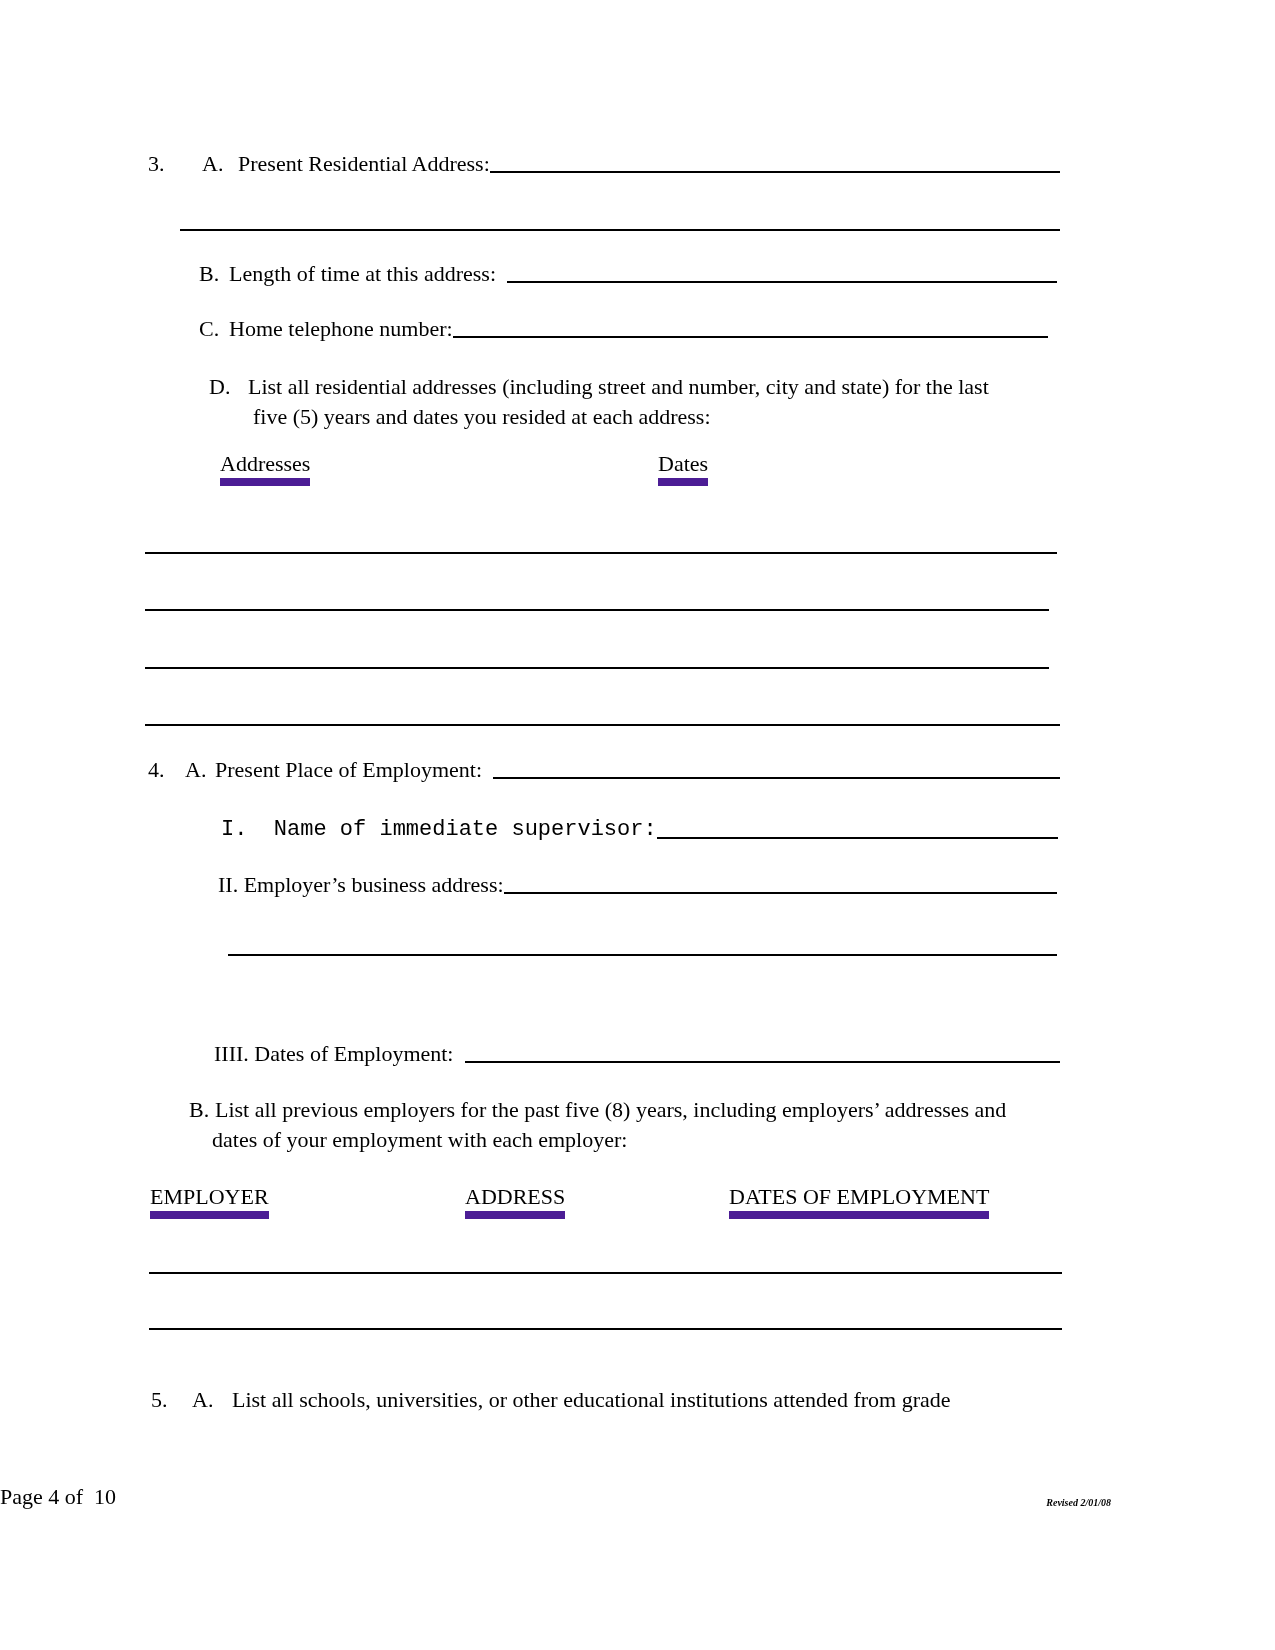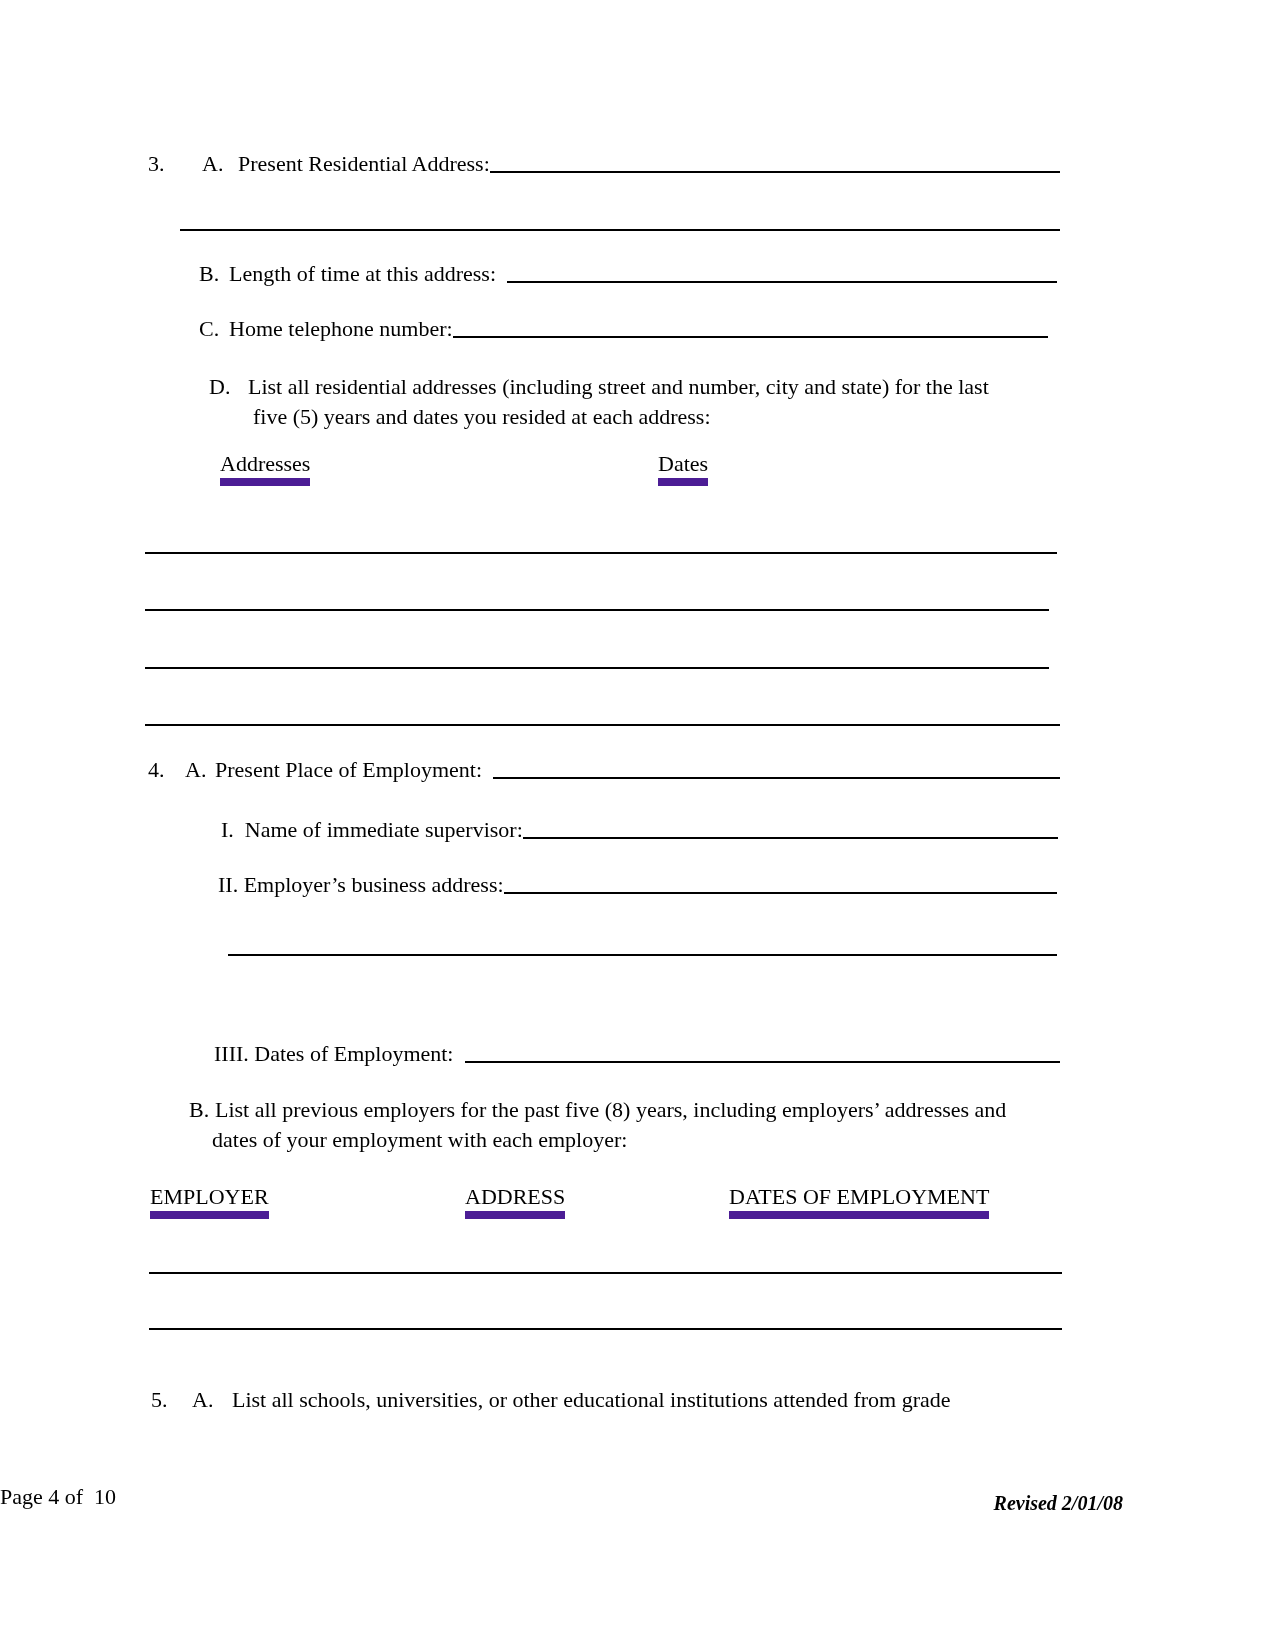--- a/index.html
+++ b/index.html
@@ -41,22 +41,22 @@
   .footer-page{
     position:absolute;
     top:1483px;
     left:0;
     width:1275px;
     text-align:left;
   }
   .footer-rev{
     position:absolute;
     top:1489px;
-    right:152px;
-    font-size:20px;
+    right:164px;
+    font-size:10px;
     font-weight:bold;
     font-style:italic;
   }
 </style>
 </head>
 <body>
 
 <div class="page">
 
   <div class="row" style="left:148px; top:150px; width:912px;">
@@ -94,21 +94,21 @@
   <div class="hline" style="left:145px; top:667px; width:904px;"></div>
   <div class="hline" style="left:145px; top:724px; width:915px;"></div>
 
   <div class="row" style="left:148px; top:756px; width:912px;">
     <span class="num" style="width:37px;">4.</span>
     <span class="num" style="width:30px;">A.</span>
     <span class="lbl">Present Place of Employment: &nbsp;</span>
     <div class="fill"></div>
   </div>
 
-  <div class="row" style="left:221px; top:816px; width:837px;">
+  <div class="row" style="left:221px; top:816px; width:837px;font-family:Liberation Mono, monospace;">
     <span class="lbl">I. &nbsp;Name of immediate supervisor:</span>
     <div class="fill"></div>
   </div>
 
   <div class="row" style="left:218px; top:871px; width:839px;">
     <span class="lbl">II. Employer’s business address:</span>
     <div class="fill"></div>
   </div>
 
   <div class="hline" style="left:228px; top:954px; width:829px;"></div>

